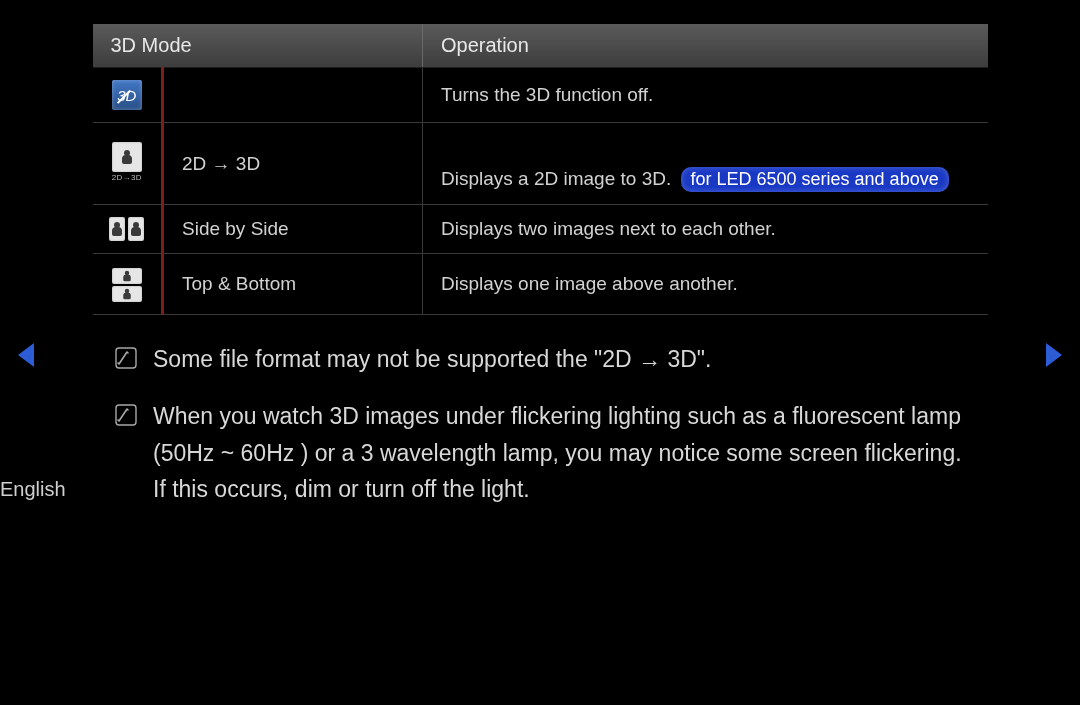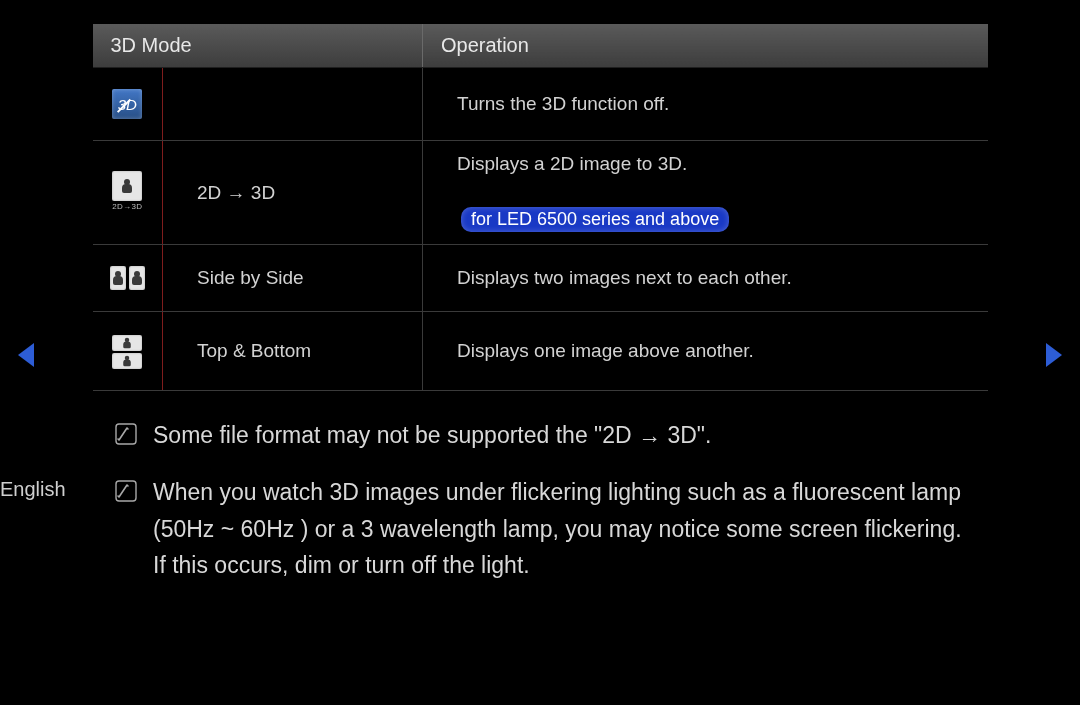--- a/index.html
+++ b/index.html
@@ -32,27 +32,27 @@
     font-size: 20px;
     text-align: left;
     padding: 10px 18px;
     border-right: 1px solid #6a6a6a;
     border-bottom: 1px solid #1f1f1f;
   }
   .tbl th:last-child { border-right: none; }
   .tbl td {
     border-bottom: 1px solid #3a3a3a;
     border-left: 1px solid #3a3a3a;
-    padding: 12px 34px;
+    padding: 12px 18px;
     font-size: 19px;
     color: #d2d2d2;
     vertical-align: middle;
   }
-  .tbl tr td:first-child { border-left: none; text-align: center; width: 70px; padding: 21px 4px; }
-  .tbl tr td.mode-col { width: 260px; border-left: 1px solid #7f1d1d; }
+  .tbl tr td:first-child { border-left: none; text-align: center; width: 70px; padding: 12px 4px; }
+  .tbl tr td.mode-col { width: 260px; border-left: 3px solid #7f1d1d; }
   .tbl tr td.op-col { border-left: 1px solid #3a3a3a; }
   .th-mode { width: 330px; }
 
   .pill {
     display: inline-block;
     background: #1939c5;
     color: #fff;
     border-radius: 10px;
     padding: 2px 10px;
     font-size: 18px;

